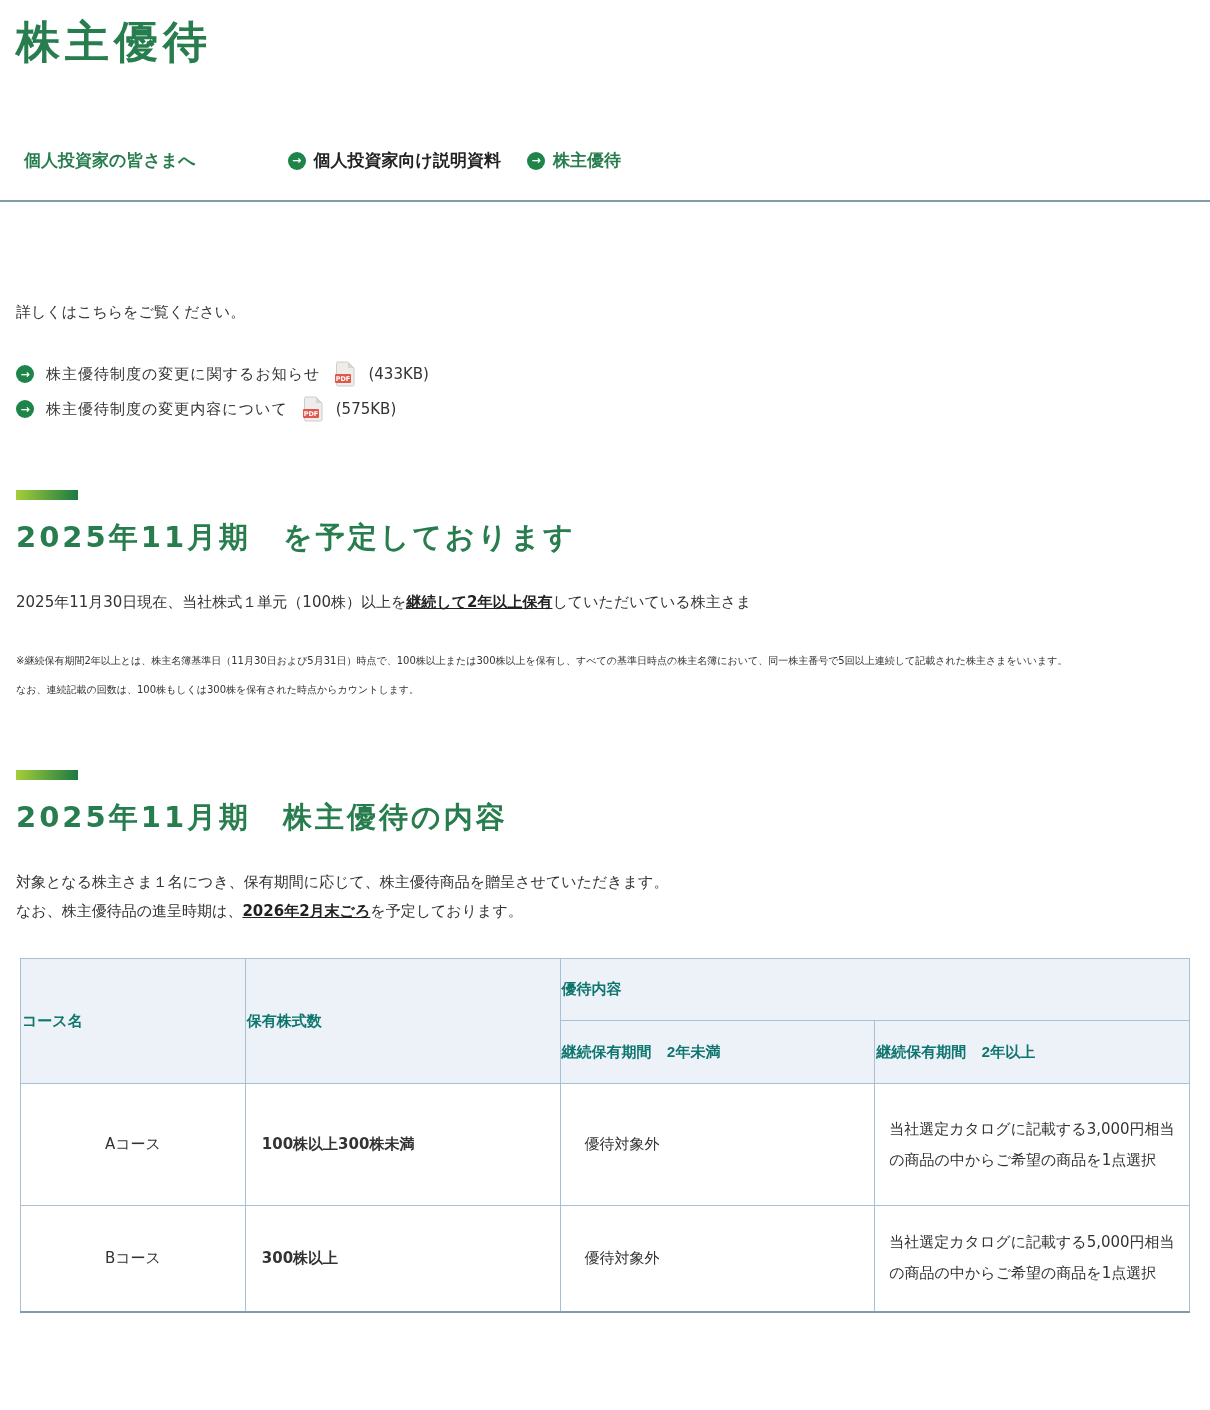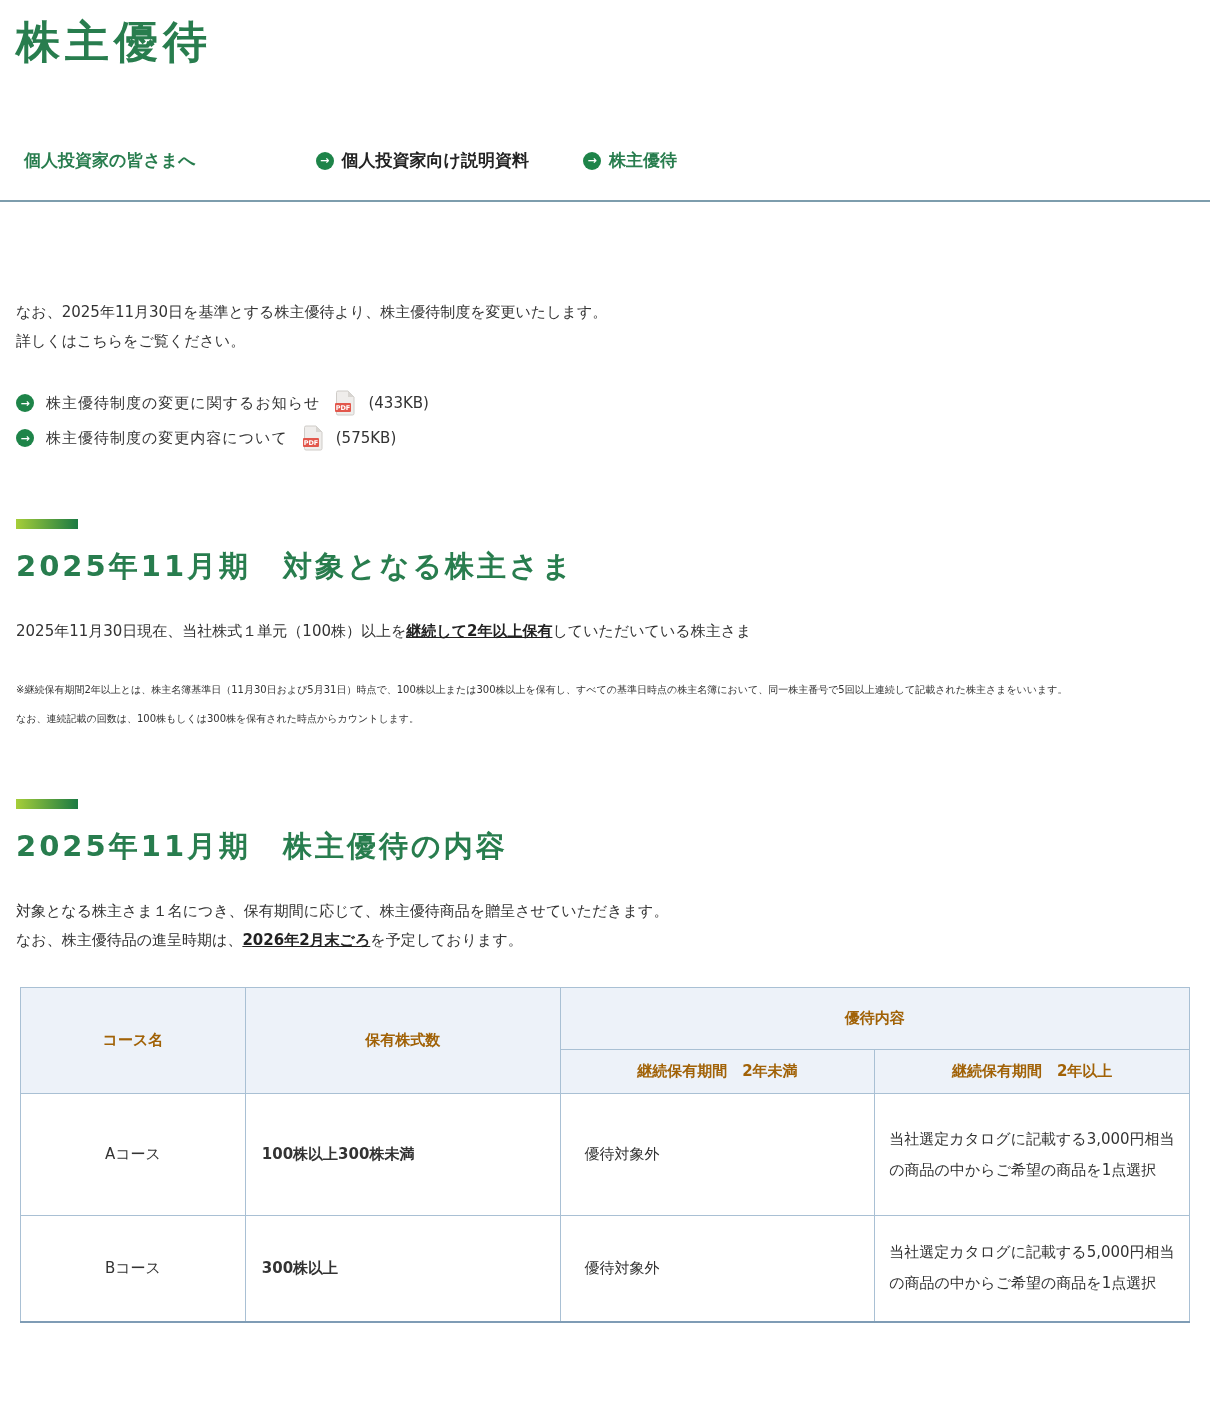--- a/index.html
+++ b/index.html
@@ -24,21 +24,20 @@
   }
 
   
   .breadcrumb {
     display: flex;
     align-items: center;
     margin-top: 80px;
     padding-left: 8px;
     font-size: 17px;
     font-weight: bold;
-    gap: 28px;
   }
   .crumb { display: inline-flex; align-items: center; white-space: nowrap; }
   .crumb-2 { margin-left: 92px; }
   .crumb-3 { margin-left: 26px; }
   .crumb-green { color: #287d4e; }
   .crumb-dark { color: #222222; }
 
   .arrow-circle {
     width: 18px; height: 18px;
     border-radius: 50%;
@@ -110,25 +109,25 @@
     font-size: 15px;
     color: #333333;
   }
   .benefit-table th, .benefit-table td {
     border: 1px solid #a9c0d4;
     vertical-align: middle;
   }
   .benefit-table th {
     background: #edf2f9;
     font-weight: bold;
-    text-align: center;
-    color: #a16207;
+    text-align: left;
+    color: #0f766e;
   }
   .head-top th { height: 62px; }
-  .head-sub th { height: 44px; }
+  .head-sub th { height: 63px; font-family: Liberation Mono, monospace; }
   .row-a td { height: 122px; }
   .row-b td { height: 106px; }
   td.cell-course { text-align: center; }
   td.cell-shares { font-weight: bold; padding-left: 16px; }
   td.cell-under { padding-left: 24px; margin-top: 30px; }
   td.cell-over { padding: 0 14px; line-height: 31px; }
   .benefit-table tr:last-child td { border-bottom: 2px solid #7f9cb5; }
 </style>
 </head>
 <body>
@@ -151,21 +150,20 @@
     </span>
   </nav>
 
 </div>
 
 <hr class="rule">
 
 <div class="page">
 
   <div class="intro">
-    <p>なお、2025年11月30日を基準とする株主優待より、株主優待制度を変更いたします。</p>
     <p>詳しくはこちらをご覧ください。</p>
   </div>
 
   <div class="pdf-links">
     <div class="pdf-link-row">
       <span class="arrow-circle">→</span>
       <span class="pdf-label">株主優待制度の変更に関するお知らせ</span>
       <span class="pdf-icon-wrap">
         <svg width="22" height="26" viewBox="0 0 22 26">
           <path d="M4 1 h10 l6 6 v16.5 a1.5 1.5 0 0 1 -1.5 1.5 h-14.5 a1.5 1.5 0 0 1 -1.5 -1.5 v-21 a1.5 1.5 0 0 1 1.5 -1.5 z" fill="#efedeb" stroke="#cfccc8"></path>
@@ -185,21 +183,21 @@
           <path d="M14 1 l6 6 h-6 z" fill="#d8d5d1"></path>
           <rect x="1" y="13" width="16" height="9" rx="1" fill="#e2574c"></rect>
           <text x="9" y="20" text-anchor="middle" font-size="6.5" font-weight="bold" fill="#ffffff">PDF</text>
         </svg>
       </span>
       <span class="pdf-size">(575KB)</span>
     </div>
   </div>
 
   <div class="section-bar"></div>
-  <h2 class="section-title">2025年11月期　対象となる株主さま</h2>
+  <h2 class="section-title">2025年11月期　を予定しております</h2>
 
   <div class="section-lead">
     <p><span>2025年11月30日現在、当社株式１単元（100株）以上を</span><span class="em-underline">継続して2年以上保有</span><span>していただいている株主さま</span></p>
   </div>
 
   <div class="section-note">
     <p>※継続保有期間2年以上とは、株主名簿基準日（11月30日および5月31日）時点で、100株以上または300株以上を保有し、すべての基準日時点の株主名簿において、同一株主番号で5回以上連続して記載された株主さまをいいます。</p>
     <p>なお、連続記載の回数は、100株もしくは300株を保有された時点からカウントします。</p>
   </div>
 

